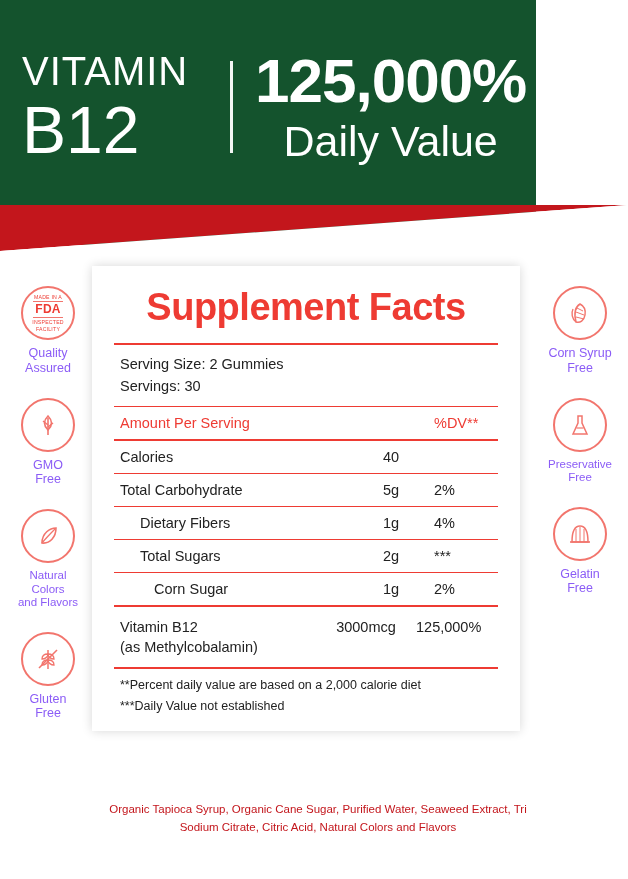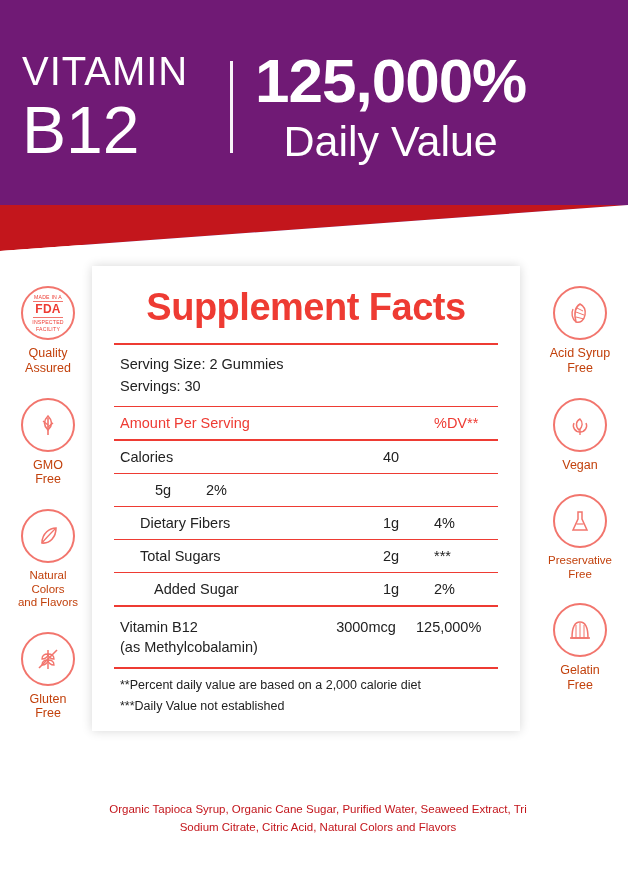--- a/index.html
+++ b/index.html
@@ -12,23 +12,23 @@
     background: #ffffff;
     font-family: "Liberation Sans", sans-serif;
     overflow: hidden;
     position: relative;
   }
 
   
   .header {
     position: absolute;
     left: 0; top: 0;
-    width: 628px;
+    width: 536px;
     height: 245px;
-    background: #701a75;
+    background: #14532d;
     color: #ffffff;
     box-sizing: border-box;
   }
   .header-inner {
     position: absolute;
     left: 22px;
     top: 50px;
     display: flex;
     align-items: center;
   }
@@ -186,21 +186,21 @@
     border-radius: 50%;
     margin: 0 auto 6px auto;
     position: relative;
     display: flex;
     align-items: center;
     justify-content: center;
     box-sizing: border-box;
   }
   .badge .circle svg { display: block; }
   .badge .label {
-    color: #c2410c;
+    color: #8b5cf6;
     font-size: 12.5px;
     line-height: 1.18;
   }
   .badge.tall .label { font-size: 11.5px; }
 
   .fda-text {
     color: #ee3b33;
     font-size: 5.2px;
     line-height: 1.25;
     text-align: center;
@@ -300,35 +300,24 @@
   <div class="badge">
     <div class="circle">
       <svg width="32" height="32" viewBox="0 0 32 32">
         <path d="M16 7 C11 10 10 17 12 25 C16 26 20 24 21 18 C22 12 20 9 16 7 Z" fill="none" stroke="#f2756d" stroke-width="1.5"></path>
         <line x1="13" y1="11" x2="19" y2="14" stroke="#f2756d" stroke-width="1"></line>
         <line x1="12" y1="15" x2="20" y2="18" stroke="#f2756d" stroke-width="1"></line>
         <line x1="12" y1="20" x2="20" y2="22" stroke="#f2756d" stroke-width="1"></line>
         <path d="M12 25 C8 22 7 16 9 12" fill="none" stroke="#f2756d" stroke-width="1.4"></path>
       </svg>
     </div>
-    <div class="label" style="white-space:pre-line">Acid Syrup
+    <div class="label" style="white-space:pre-line">Corn Syrup
 Free</div>
   </div>
 
-  <div class="badge">
-    <div class="circle">
-      <svg width="32" height="32" viewBox="0 0 32 32">
-        <path d="M16 10 C12 12 11 17 15 21 C19 18 19 13 16 10 Z" fill="none" stroke="#f2756d" stroke-width="1.4"></path>
-        <path d="M10 14 C8 18 11 23 16 23" fill="none" stroke="#f2756d" stroke-width="1.4"></path>
-        <path d="M22 14 C24 18 21 23 16 23" fill="none" stroke="#f2756d" stroke-width="1.4"></path>
-        <line x1="16" y1="20" x2="16" y2="26" stroke="#f2756d" stroke-width="1.4"></line>
-      </svg>
-    </div>
-    <div class="label" style="white-space:pre-line">Vegan</div>
-  </div>
 
   <div class="badge tall">
     <div class="circle">
       <svg width="32" height="32" viewBox="0 0 32 32">
         <path d="M14 7 L18 7 L18 14 L23 25 L9 25 L14 14 Z" fill="none" stroke="#f2756d" stroke-width="1.5"></path>
         <line x1="12.5" y1="19" x2="19.5" y2="19" stroke="#f2756d" stroke-width="1.2"></line>
       </svg>
     </div>
     <div class="label" style="white-space:pre-line">Preservative
 Free</div>
@@ -367,41 +356,42 @@
   <div class="rule-thick"></div>
 
   <div class="nf-row">
     <div class="name">Calories</div>
     <div class="amt">40</div>
     <div class="dv"></div>
   </div>
   <div class="rule"></div>
 
   <div class="nf-row">
+    <div class="name">Total Carbohydrate</div>
     <div class="amt">5g</div>
     <div class="dv">2%</div>
   </div>
   <div class="rule"></div>
 
   <div class="nf-row">
     <div class="name indent-1">Dietary Fibers</div>
     <div class="amt">1g</div>
     <div class="dv">4%</div>
   </div>
   <div class="rule"></div>
 
   <div class="nf-row">
     <div class="name indent-1">Total Sugars</div>
     <div class="amt">2g</div>
     <div class="dv">***</div>
   </div>
   <div class="rule"></div>
 
   <div class="nf-row">
-    <div class="name indent-2">Added Sugar</div>
+    <div class="name indent-2">Corn Sugar</div>
     <div class="amt">1g</div>
     <div class="dv">2%</div>
   </div>
   <div class="rule-thick"></div>
 
   <div class="nf-row vitamin">
     <div class="name">Vitamin B12</div>
     <div class="amt">3000mcg</div>
     <div class="dv">125,000%</div>
   </div>

